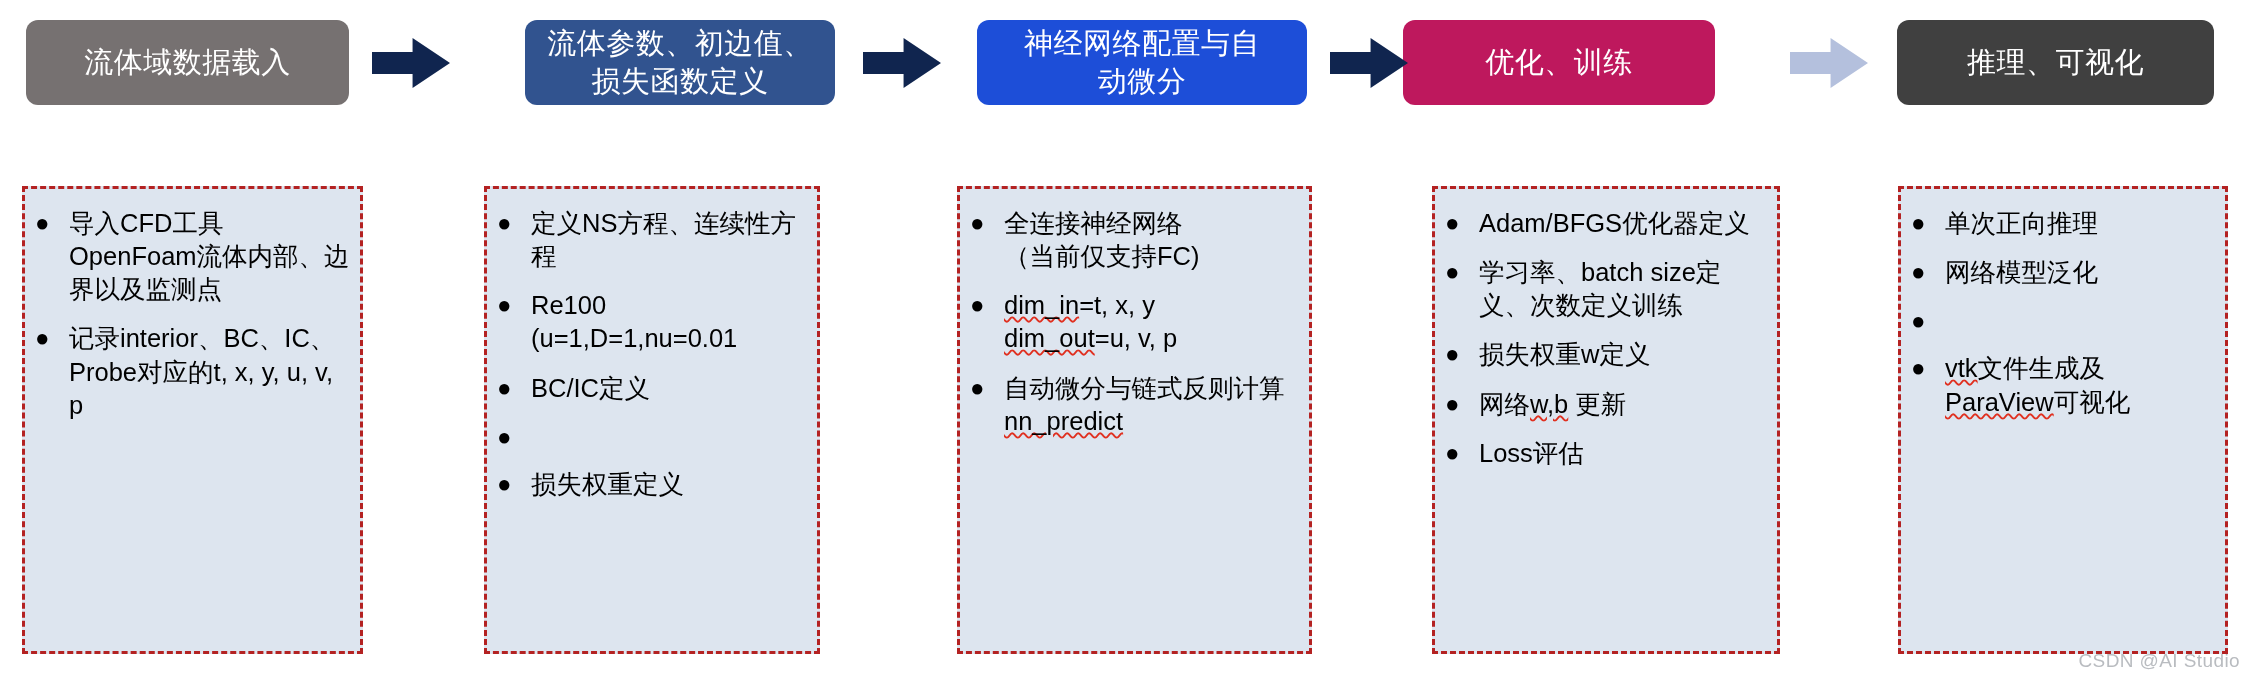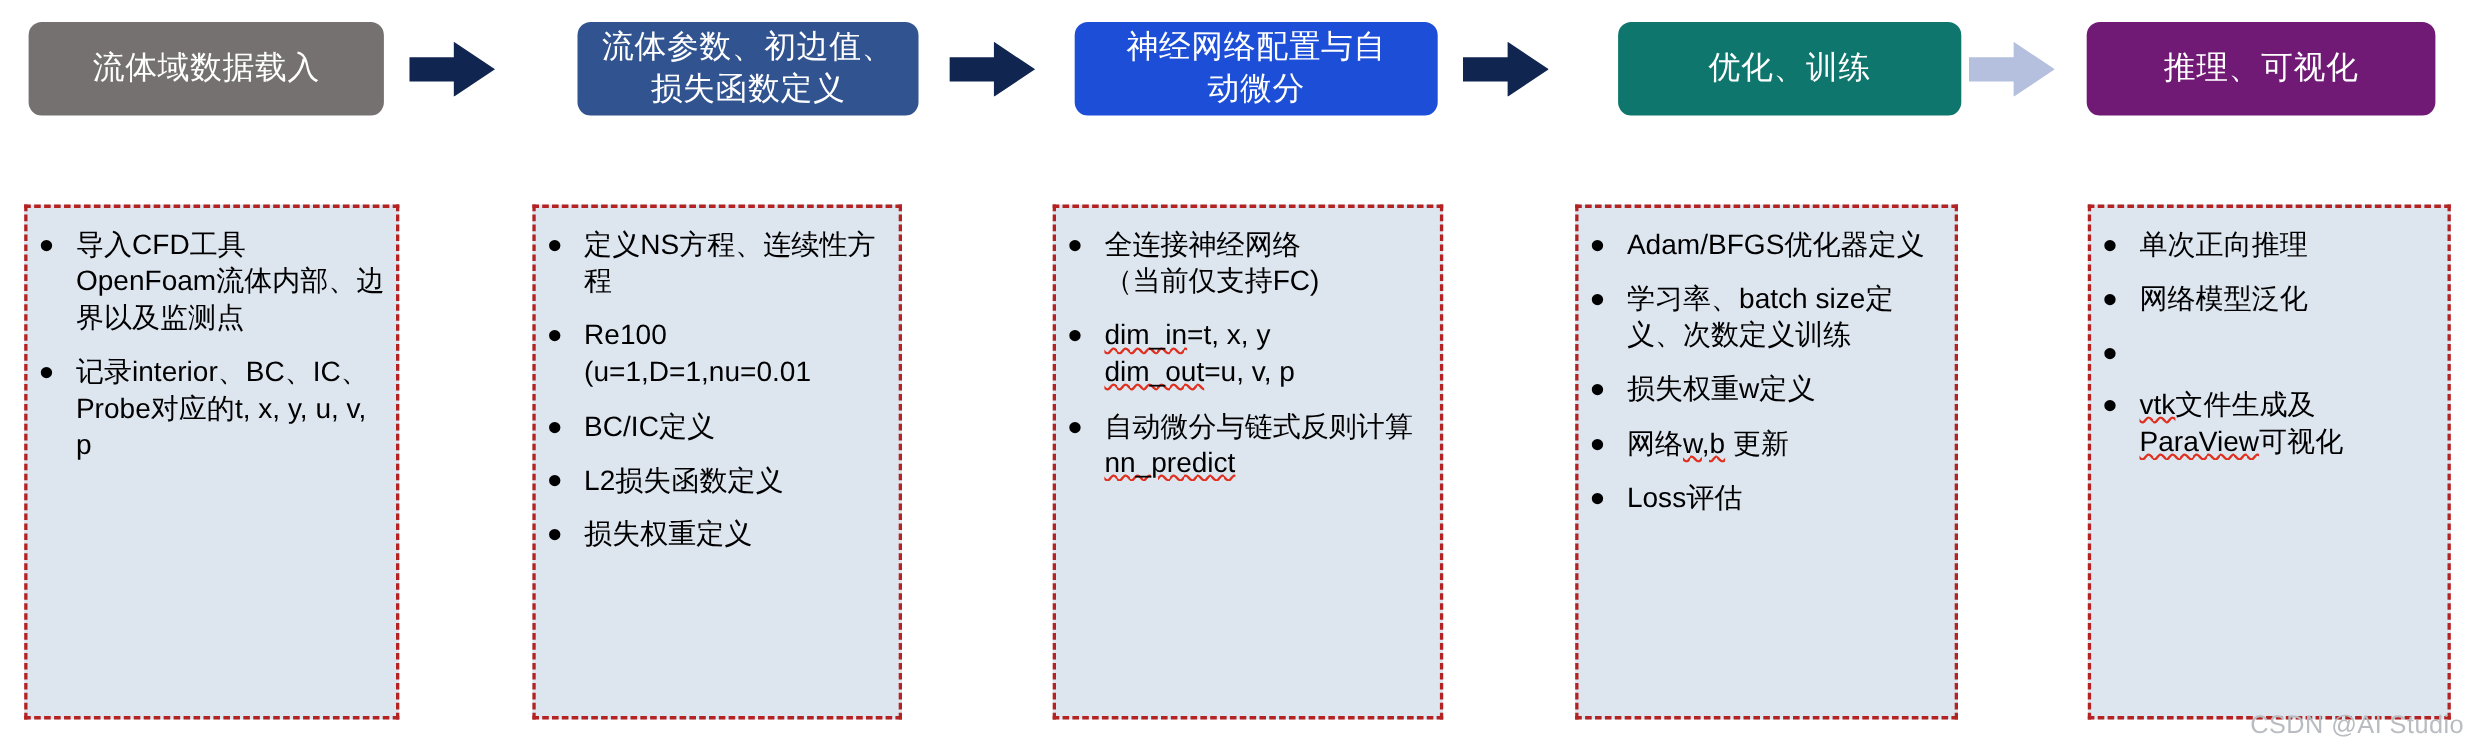--- a/index.html
+++ b/index.html
@@ -78,60 +78,60 @@
     text-decoration-thickness: 1.6px;
     text-underline-offset: 2px;
     text-align: right;
   }
 
   
   #watermark {
     position: absolute;
     right: 14px;
     bottom: 4px;
-    font-size: 23px;
+    font-size: 19px;
     color: #b9bcc0;
     letter-spacing: 0.4px;
     white-space: nowrap;
   }
 </style>
 </head>
 <body>
 
 <div id="canvas">
 
   <div id="stage-headers">
       <div class="stage-box" style="left: 26px; width: 323px; background: rgb(118, 113, 113);"><span>流体域数据载入</span></div>
       <div class="stage-box" style="left: 485px; width: 310px; background: rgb(49, 83, 143); margin-left: 40px;"><span>流体参数、初边值、
 损失函数定义</span></div>
       <div class="stage-box" style="left: 977px; width: 330px; background: #1d4ed8;"><span>神经网络配置与自
 动微分</span></div>
-      <div class="stage-box" style="left: 1471px; width: 312px; background: #0f766e;"><span>优化、训练</span></div>
-      <div class="stage-box" style="left: 1897px; width: 317px; background: #701a75; align-items: center;"><span>推理、可视化</span></div>
+      <div class="stage-box" style="left: 1403px; width: 312px; background: #be185d;"><span>优化、训练</span></div>
+      <div class="stage-box" style="left: 1897px; width: 317px; background: #404040; align-items: center;"><span>推理、可视化</span></div>
     </div>
   <div id="arrow-layer">
       <div class="arrow" style="left: 372px; background: rgb(16, 37, 79);"></div>
       <div class="arrow" style="left: 863px; background: rgb(16, 37, 79);"></div>
       <div class="arrow" style="left: 1330px; background: rgb(16, 37, 79);"></div>
       <div class="arrow" style="left: 1790px; background: rgb(180, 192, 221);"></div>
     </div>
   <div id="panel-layer">
       <div class="panel" style="left: 22px; width: 341px; background: rgb(221, 229, 239); border-color: rgb(180, 34, 34);">
         <ul>
           <li><span class="bullet">●</span><span class="btext"> 导入CFD工具OpenFoam流体内部、边界以及监测点</span></li>
           <li><span class="bullet">●</span><span class="btext"> 记录interior、BC、IC、Probe对应的t, x, y, u, v, p</span></li>
         </ul>
       </div>
       <div class="panel" style="left: 484px; width: 336px; background: rgb(221, 229, 239); border-color: rgb(180, 34, 34);">
         <ul>
           <li><span class="bullet">●</span><span class="btext"> 定义NS方程、连续性方程</span></li>
           <li><span class="bullet">●</span><span class="btext"> Re100
 (u=1,D=1,nu=0.01</span></li>
           <li><span class="bullet">●</span><span class="btext">BC/IC定义</span></li>
-          <li><span class="bullet">●</span><span class="btext">L2损失函数定义</span></li>
+          <li><span class="bullet">●</span></li>
           <li><span class="bullet">●</span><span class="btext">损失权重定义</span></li>
         </ul>
       </div>
       <div class="panel" style="left: 957px; width: 355px; background: rgb(221, 229, 239); border-color: rgb(180, 34, 34);">
         <ul>
           <li><span class="bullet">●</span><span class="btext"> 全连接神经网络
 （当前仅支持FC)</span></li>
           <li><span class="bullet">●</span><span class="btext squig-holder"> <span class="squig">dim_in</span>=t, x, y
 <span class="squig">dim_out</span>=u, v, p</span></li>
           <li><span class="bullet">●</span><span class="btext squig-holder"> 自动微分与链式反则计算<span class="squig">nn_predict</span></span></li>

